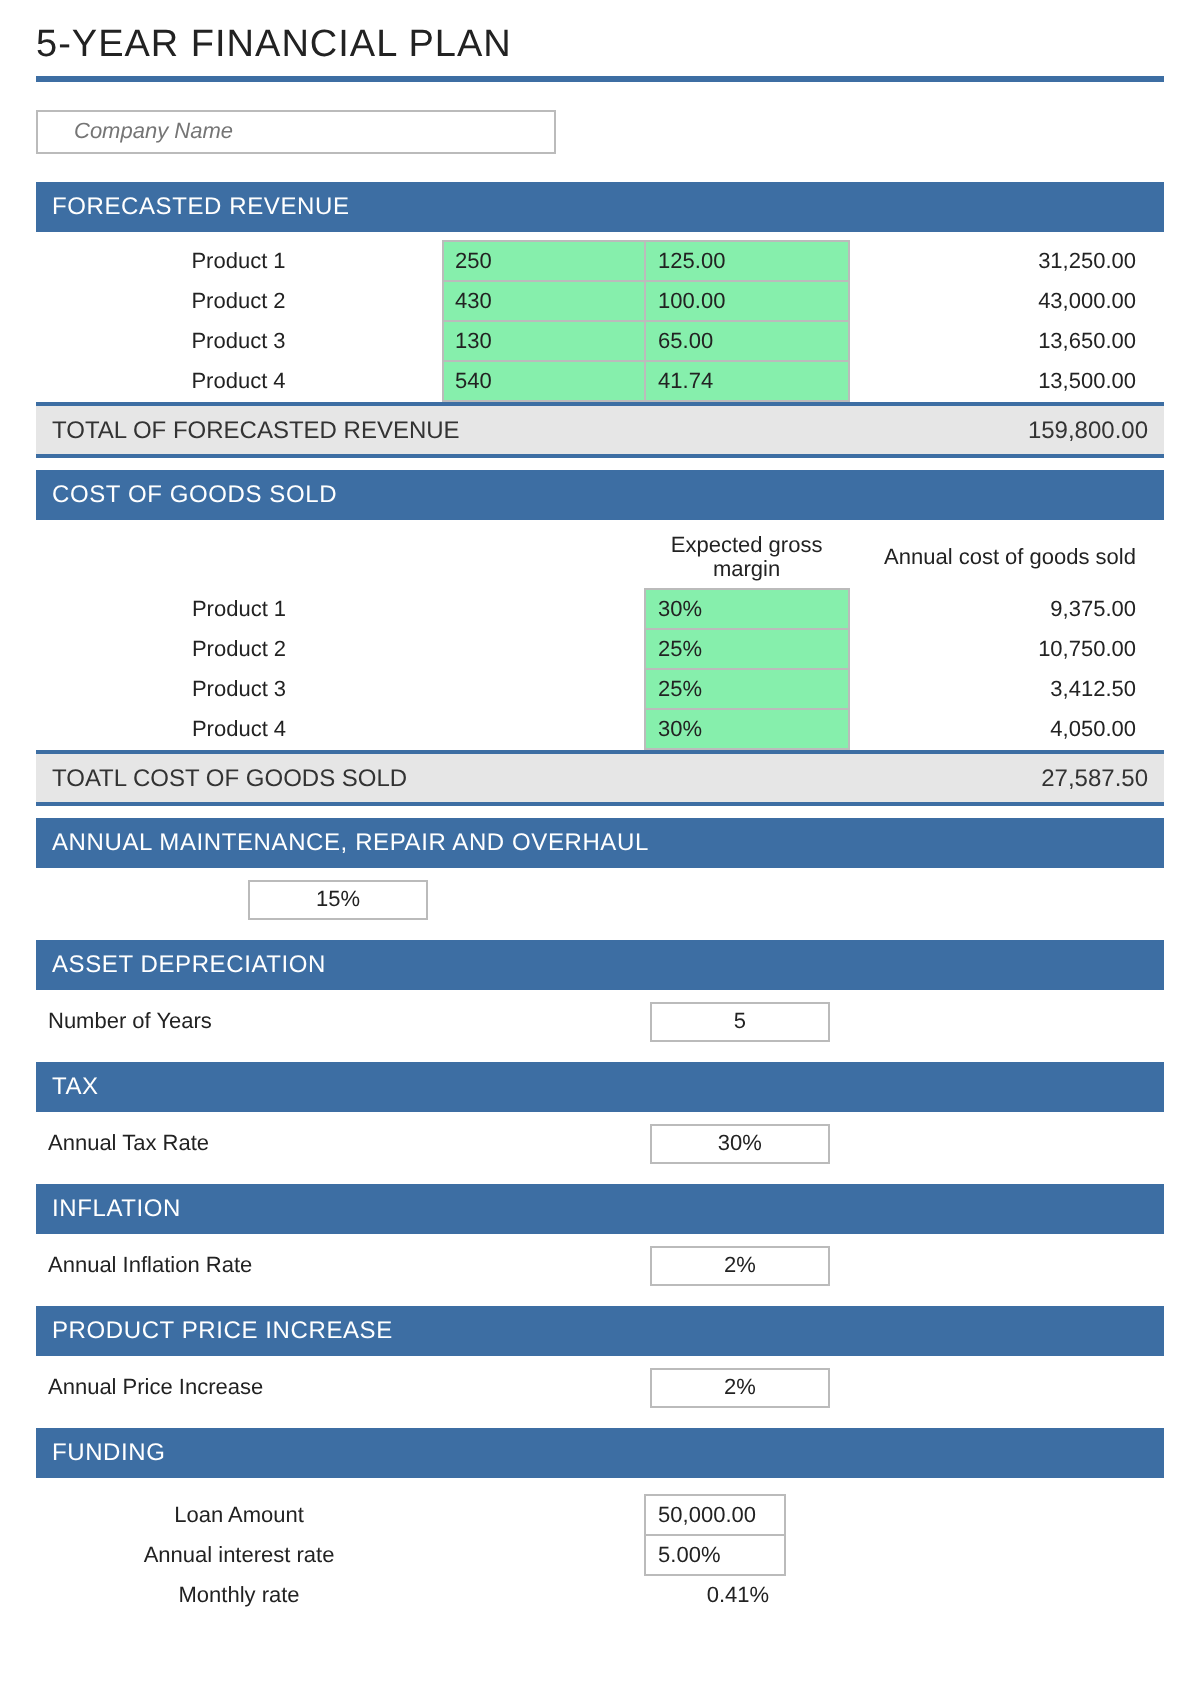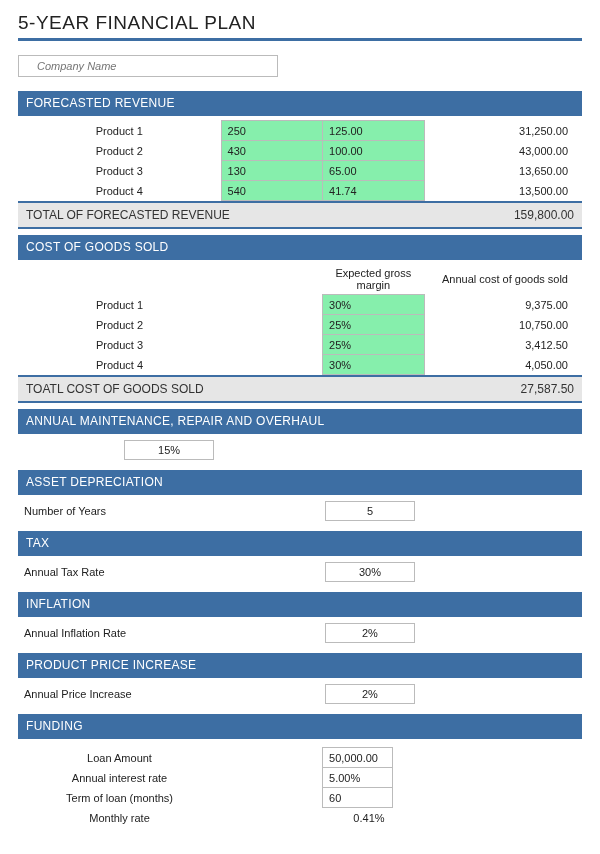--- a/index.html
+++ b/index.html
@@ -230,26 +230,20 @@
     <td class="valcell-box">50,000.00</td>
     <td></td>
   </tr>
   <tr>
     <td class="label">Annual interest rate</td>
     <td></td>
     <td class="valcell-box">5.00%</td>
     <td></td>
   </tr>
   <tr>
-    <td class="label">Term of loan (months)</td>
-    <td></td>
-    <td class="valcell-box">60</td>
-    <td></td>
-  </tr>
-  <tr>
     <td class="label">Monthly rate</td>
     <td></td>
     <td class="valcell-plain">0.41%</td>
     <td></td>
   </tr>
 
 </tbody>
   </table>
 
 </body></html>

